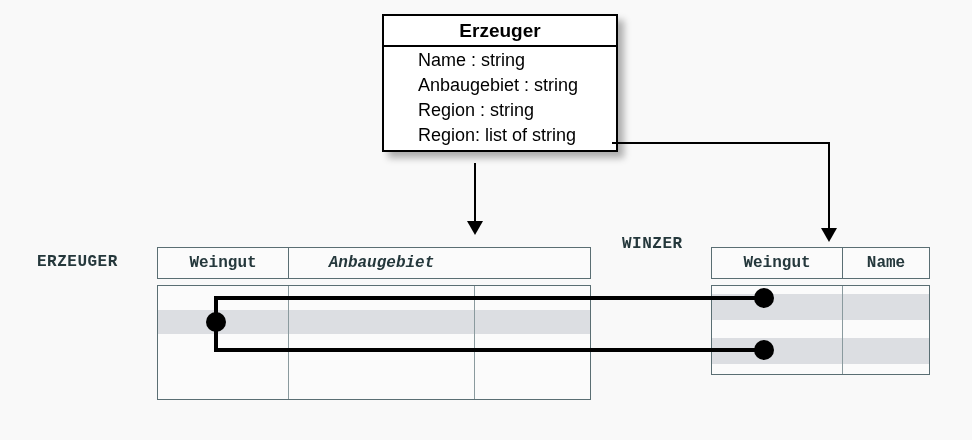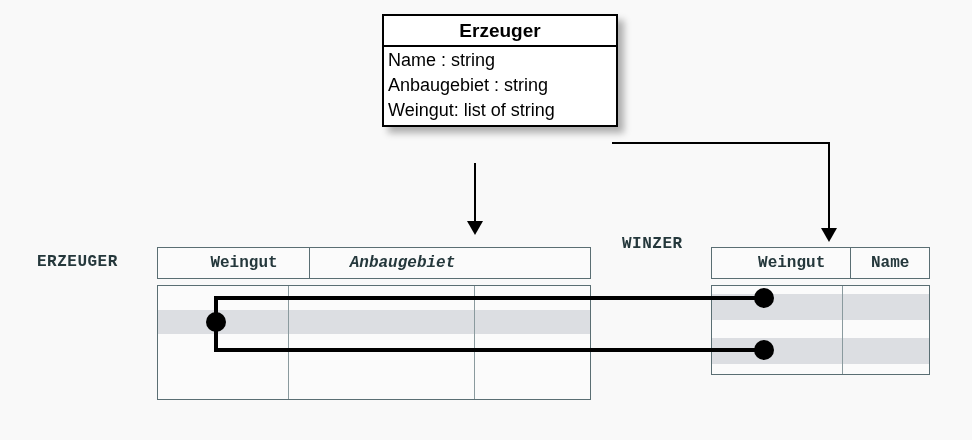--- a/index.html
+++ b/index.html
@@ -41,42 +41,42 @@
     font-family: "Liberation Sans", sans-serif;
   }
   #uml-attributes {
     padding: 1px 0 2px 0;
   }
   .uml-attr {
     font-size: 18px;
     line-height: 25px;
     height: 25px;
     color: #000;
-    padding-left: 4px;
+    padding-left: 13px;
     white-space: nowrap;
     font-family: "Liberation Sans", sans-serif;
+    margin-left: 21px;
   }
 
   
   .table-label {
     position: absolute;
     font-family: "Liberation Mono", "DejaVu Sans Mono", monospace;
     font-weight: bold;
     font-size: 16px;
     letter-spacing: 0.5px;
     color: #25383c;
     white-space: nowrap;
   }
   .tbl-header {
     position: absolute;
     box-sizing: border-box;
     border: 1px solid #5a6e73;
     background: #fbfbfb;
     display: flex;
-    padding-left: 21px;
   }
   .tbl-header .hcell {
     box-sizing: border-box;
     font-family: "Liberation Mono", "DejaVu Sans Mono", monospace;
     font-weight: bold;
     font-size: 16px;
     color: #25383c;
     text-align: center;
     line-height: 30px;
     height: 30px;
@@ -146,21 +146,22 @@
 </head>
 <body style="background: rgb(249, 249, 249);">
 
 <div id="stage">
 
   <div id="uml-class">
     <div id="uml-class-name">Erzeuger</div>
     <div id="uml-attributes">
       <div class="uml-attr">Name : string</div>
       <div class="uml-attr">Anbaugebiet : string</div>
-      <div class="uml-attr">Weingut: list of string</div>
+      <div class="uml-attr">Region : string</div>
+      <div class="uml-attr">Region: list of string</div>
     </div>
   </div>
 
   <div class="arrow-line" style="left:474px; top:163px; height:60px;"></div>
   <div class="arrow-head" style="left:467px; top:221px;"></div>
 
   <div class="thin-h" style="left:612px; top:142px; width:218px;"></div>
   <div class="arrow-line" style="left:828px; top:142px; height:88px;"></div>
   <div class="arrow-head" style="left:821px; top:228px;"></div>
 

